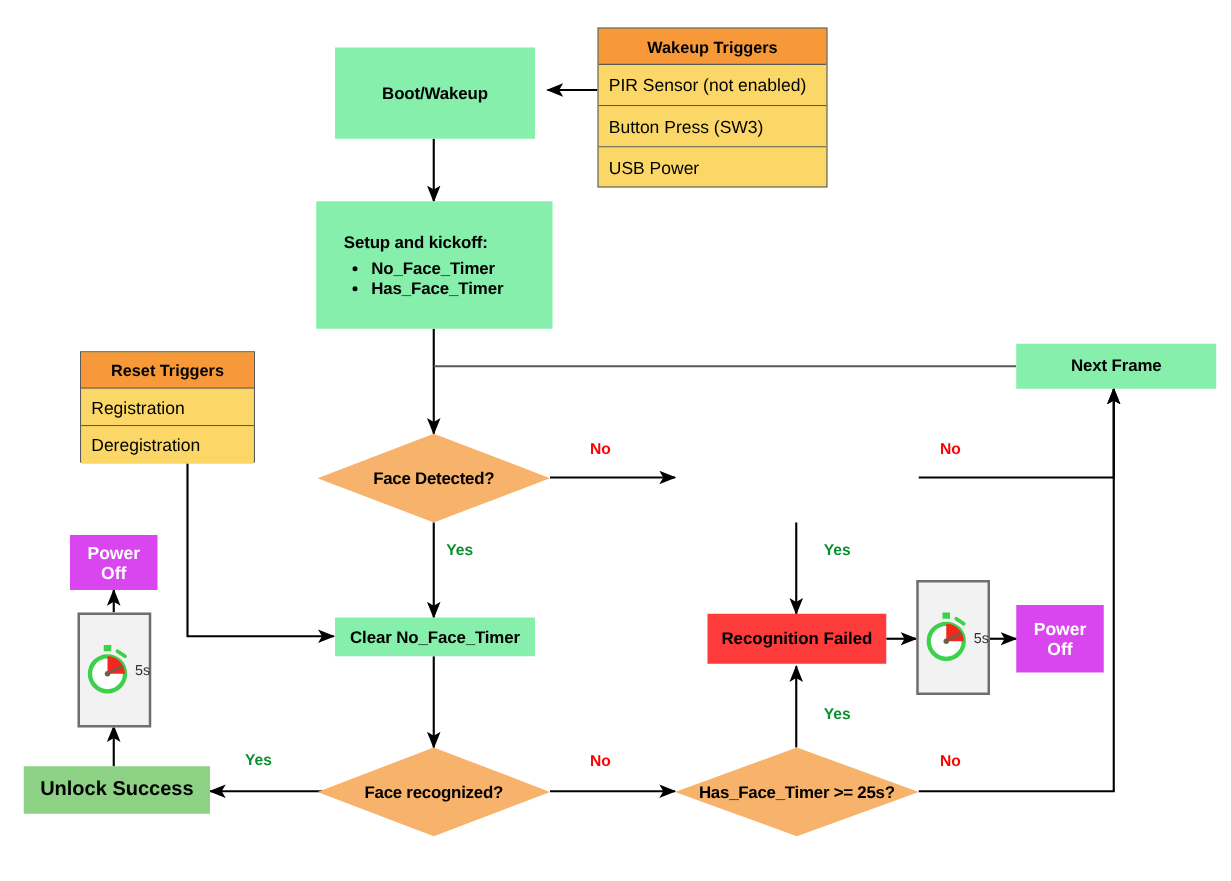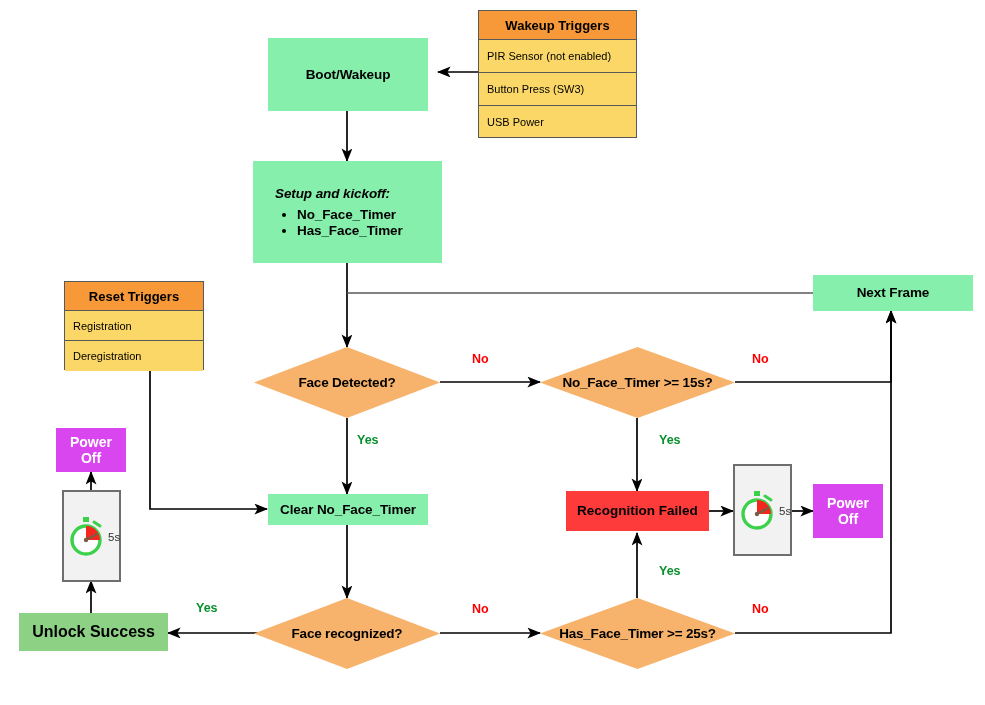--- a/index.html
+++ b/index.html
@@ -14,21 +14,21 @@
         letter-spacing:-0.1px;}
   .term-black{background:#d946ef;color:#ffffff;font-size:14px;font-weight:bold;}
   .term-green{background:#8DD185;color:#000;font-size:16px;font-weight:600;}
   .term-red{background:#FD3B3B;color:#000;font-size:13.5px;font-weight:600;}
 
   .table-box{position:absolute;border:1px solid #595959;box-sizing:border-box;
              background:#FBD767;}
   .table-box .th{background:#F79938;color:#000;font-size:13px;font-weight:bold;
      text-align:center;border-bottom:1px solid #595959;box-sizing:border-box;
      display:flex;align-items:center;justify-content:center;}
-  .table-box .td{background:#FBD767;color:#000;font-size:11px;text-align:left;
+  .table-box .td{background:#FBD767;color:#000;font-size:14px;text-align:left;
      padding-left:8px;border-bottom:1px solid #595959;box-sizing:border-box;
      display:flex;align-items:center;}
   .table-box .td.last{border-bottom:none;}
 
   .diamond{position:absolute;}
   .diamond .dlabel{position:absolute;left:0;top:0;width:100%;height:100%;
      display:flex;align-items:center;justify-content:center;color:#000;
      font-size:13.5px;font-weight:600;letter-spacing:-0.2px;}
 
   .timer{position:absolute;background:#F2F2F2;border:2px solid #6E6E6E;
@@ -86,39 +86,39 @@
       <path d="M735,382 L891,382 L891,311"></path>
 
       <path d="M735,633 L891,633 L891,311"></path>
     </g>
     <g stroke="#595959" stroke-width="1.6" fill="none">
 
       <path d="M813,293 L347,293"></path>
     </g>
   </svg>
 
-  <div class="table-box" style="left:478px;top:10px;width:159px;height:128px;">
+  <div class="table-box" style="left:478px;top:22px;width:184px;height:128px;">
     <div class="th" style="height:29px;">Wakeup Triggers</div>
     <div class="td" style="height:33px;">PIR Sensor (not enabled)</div>
     <div class="td" style="height:33px;">Button Press (SW3)</div>
     <div class="td last" style="height:31px;">USB Power</div>
   </div>
 
   <div class="table-box" style="left:64px;top:281px;width:140px;height:89px;">
     <div class="th" style="height:29px;">Reset Triggers</div>
     <div class="td" style="height:30px;">Registration</div>
     <div class="td last" style="height:30px;">Deregistration</div>
   </div>
 
   <div class="node proc" style="left:268px;top:38px;width:160px;height:73px;">Boot/Wakeup</div>
 
   <div class="node proc" style="left:253px;top:161px;width:189px;height:102px;
               flex-direction:column;align-items:flex-start;justify-content:center;
               padding:0 0 0 22px;text-align:left;">
-    <div style="margin-bottom:6px;font-style:italic;">Setup and kickoff:</div>
+    <div style="margin-bottom:6px;">Setup and kickoff:</div>
     <ul style="margin:0;padding-left:22px;list-style:disc;">
       <li style="margin:0;">No_Face_Timer</li>
       <li style="margin:0;">Has_Face_Timer</li>
     </ul>
   </div>
 
   <div class="node proc" style="left:813px;top:275px;width:160px;height:36px;">Next Frame</div>
 
   <div class="node term-red" style="left:566px;top:491px;width:143px;height:40px;">Recognition Failed</div>
 
@@ -164,26 +164,20 @@
     <span class="tlabel">5s</span>
   </div>
 
   <div class="diamond" style="left:254px;top:347px;width:186px;height:71px;">
     <svg width="186" height="71" viewBox="0 0 186 71">
       <polygon points="93,0 186,35.5 93,71 0,35.5" fill="#F7B26B"></polygon>
     </svg>
     <div class="dlabel">Face Detected?</div>
   </div>
 
-  <div class="diamond" style="left:540px;top:347px;width:195px;height:71px;">
-    <svg width="195" height="71" viewBox="0 0 195 71">
-      <polygon points="97.5,0 195,35.5 97.5,71 0,35.5" fill="#F7B26B"></polygon>
-    </svg>
-    <div class="dlabel">No_Face_Timer &gt;= 15s?</div>
-  </div>
 
   <div class="diamond" style="left:254px;top:598px;width:186px;height:71px;">
     <svg width="186" height="71" viewBox="0 0 186 71">
       <polygon points="93,0 186,35.5 93,71 0,35.5" fill="#F7B26B"></polygon>
     </svg>
     <div class="dlabel">Face recognized?</div>
   </div>
 
   <div class="diamond" style="left:540px;top:598px;width:195px;height:71px;">
     <svg width="195" height="71" viewBox="0 0 195 71">

